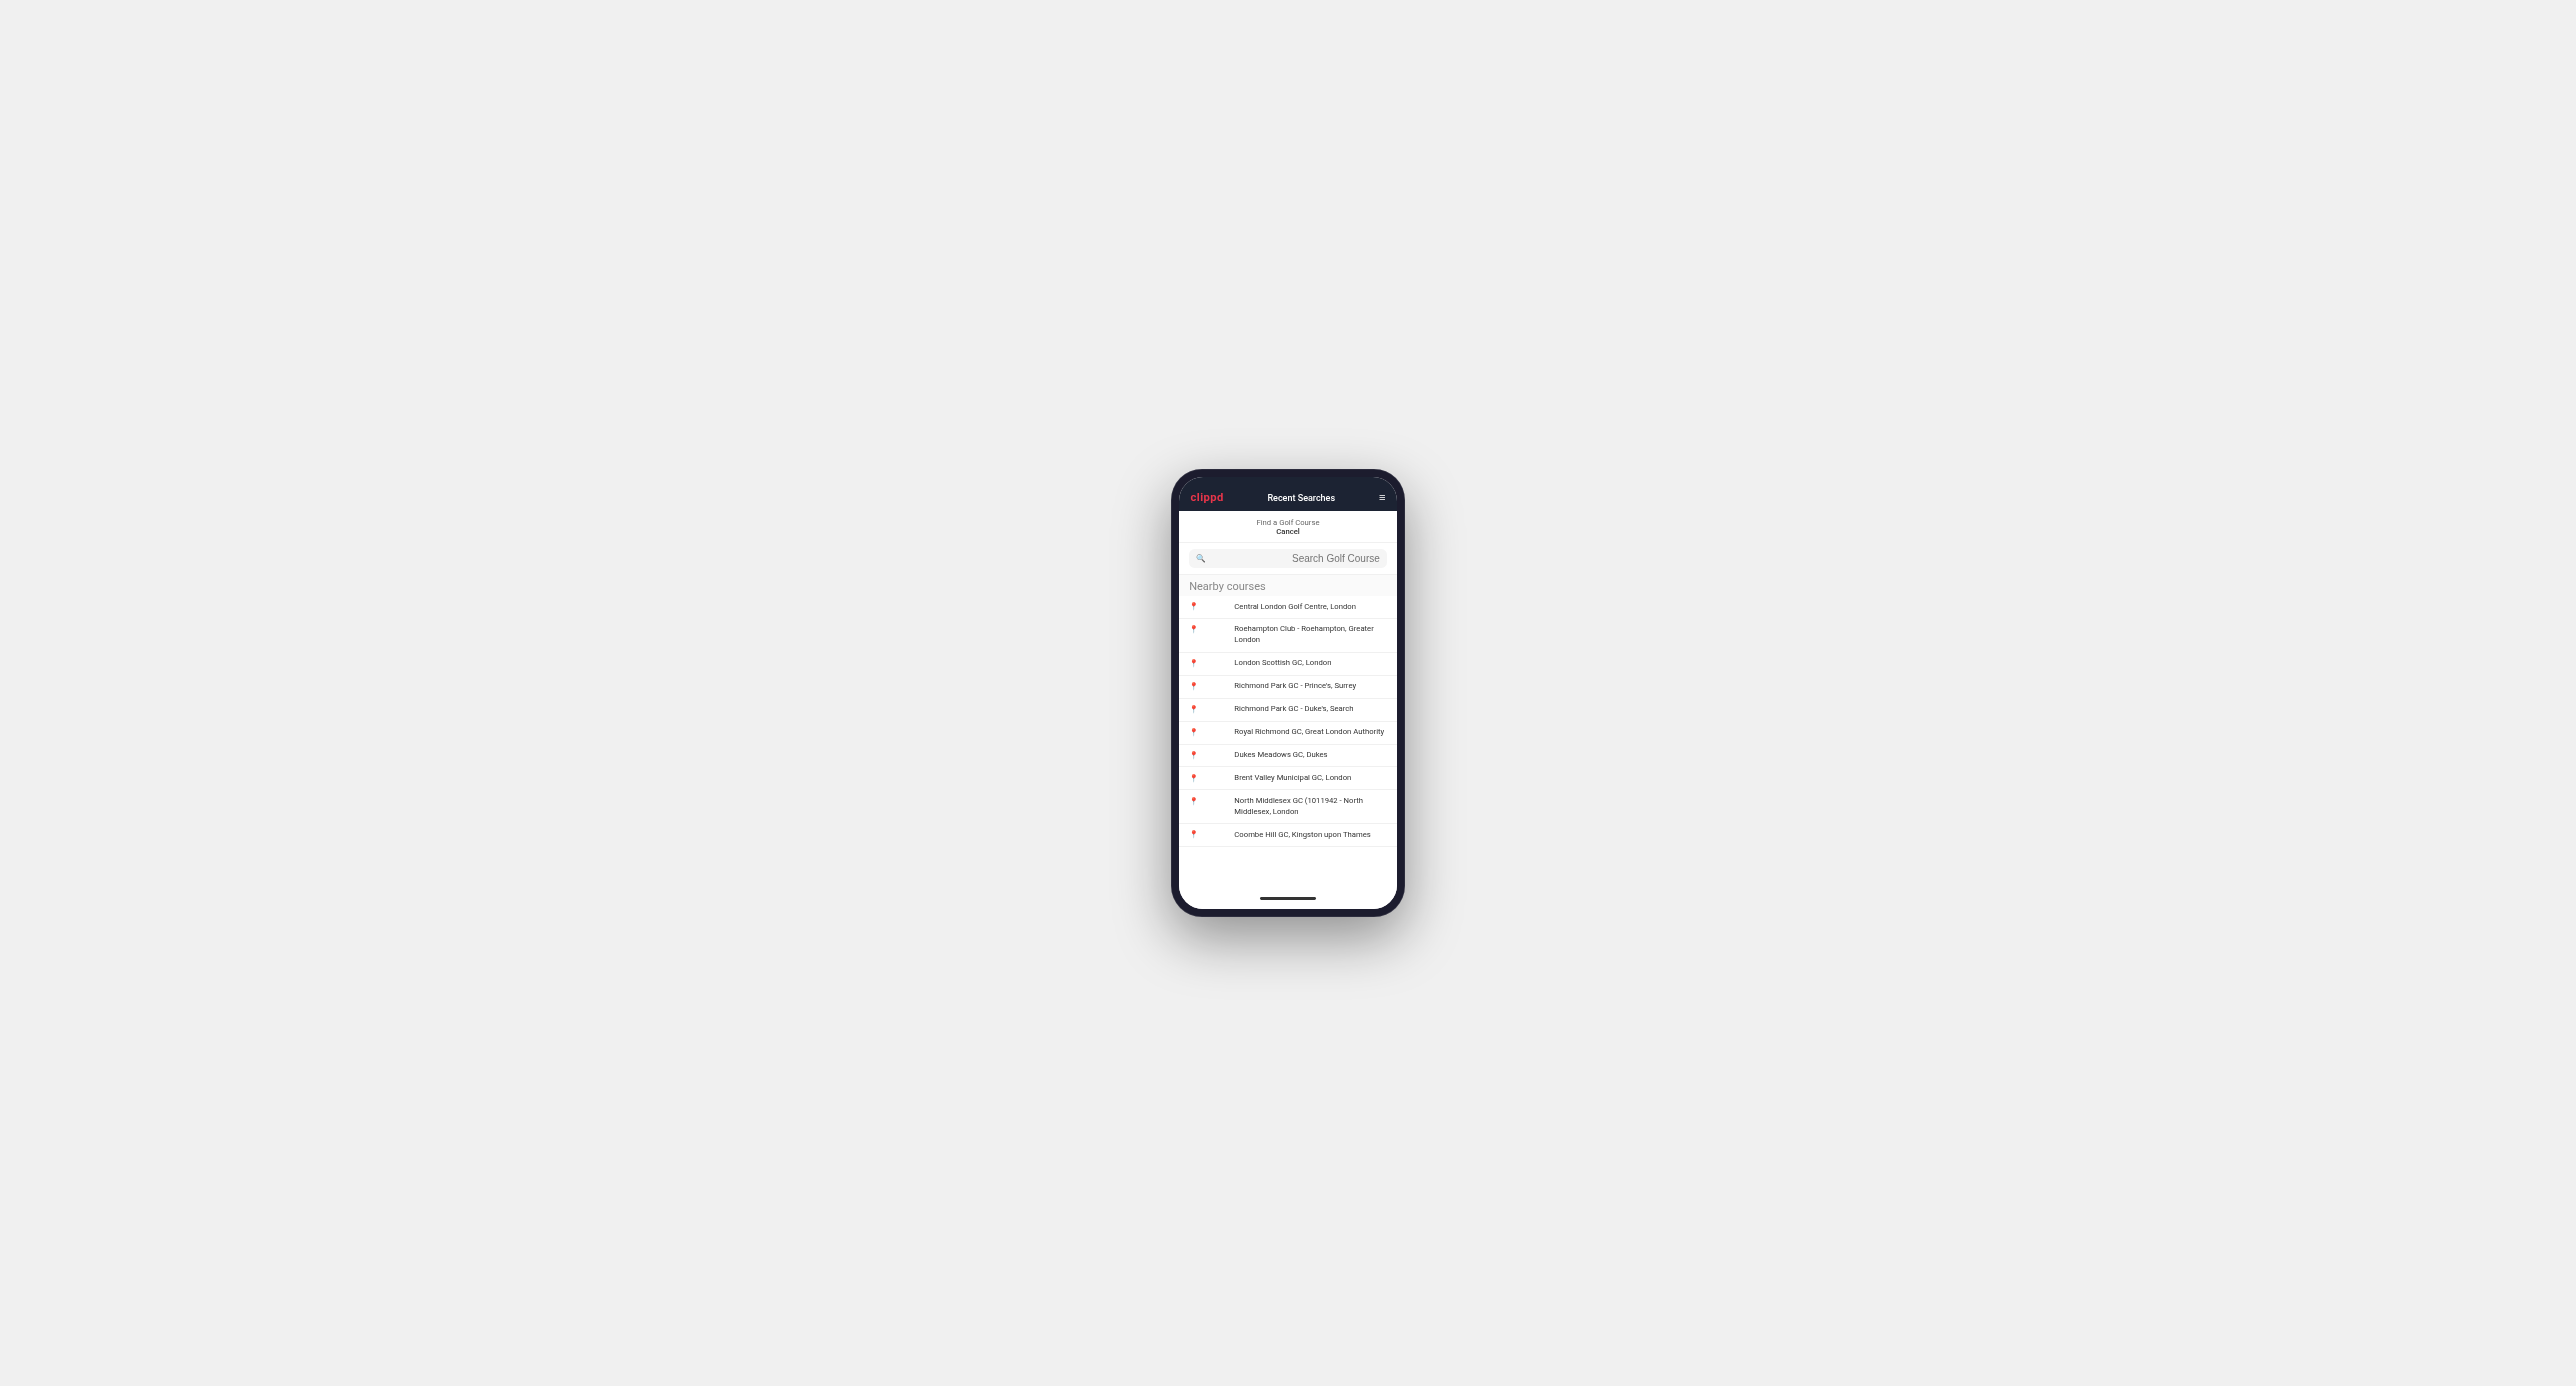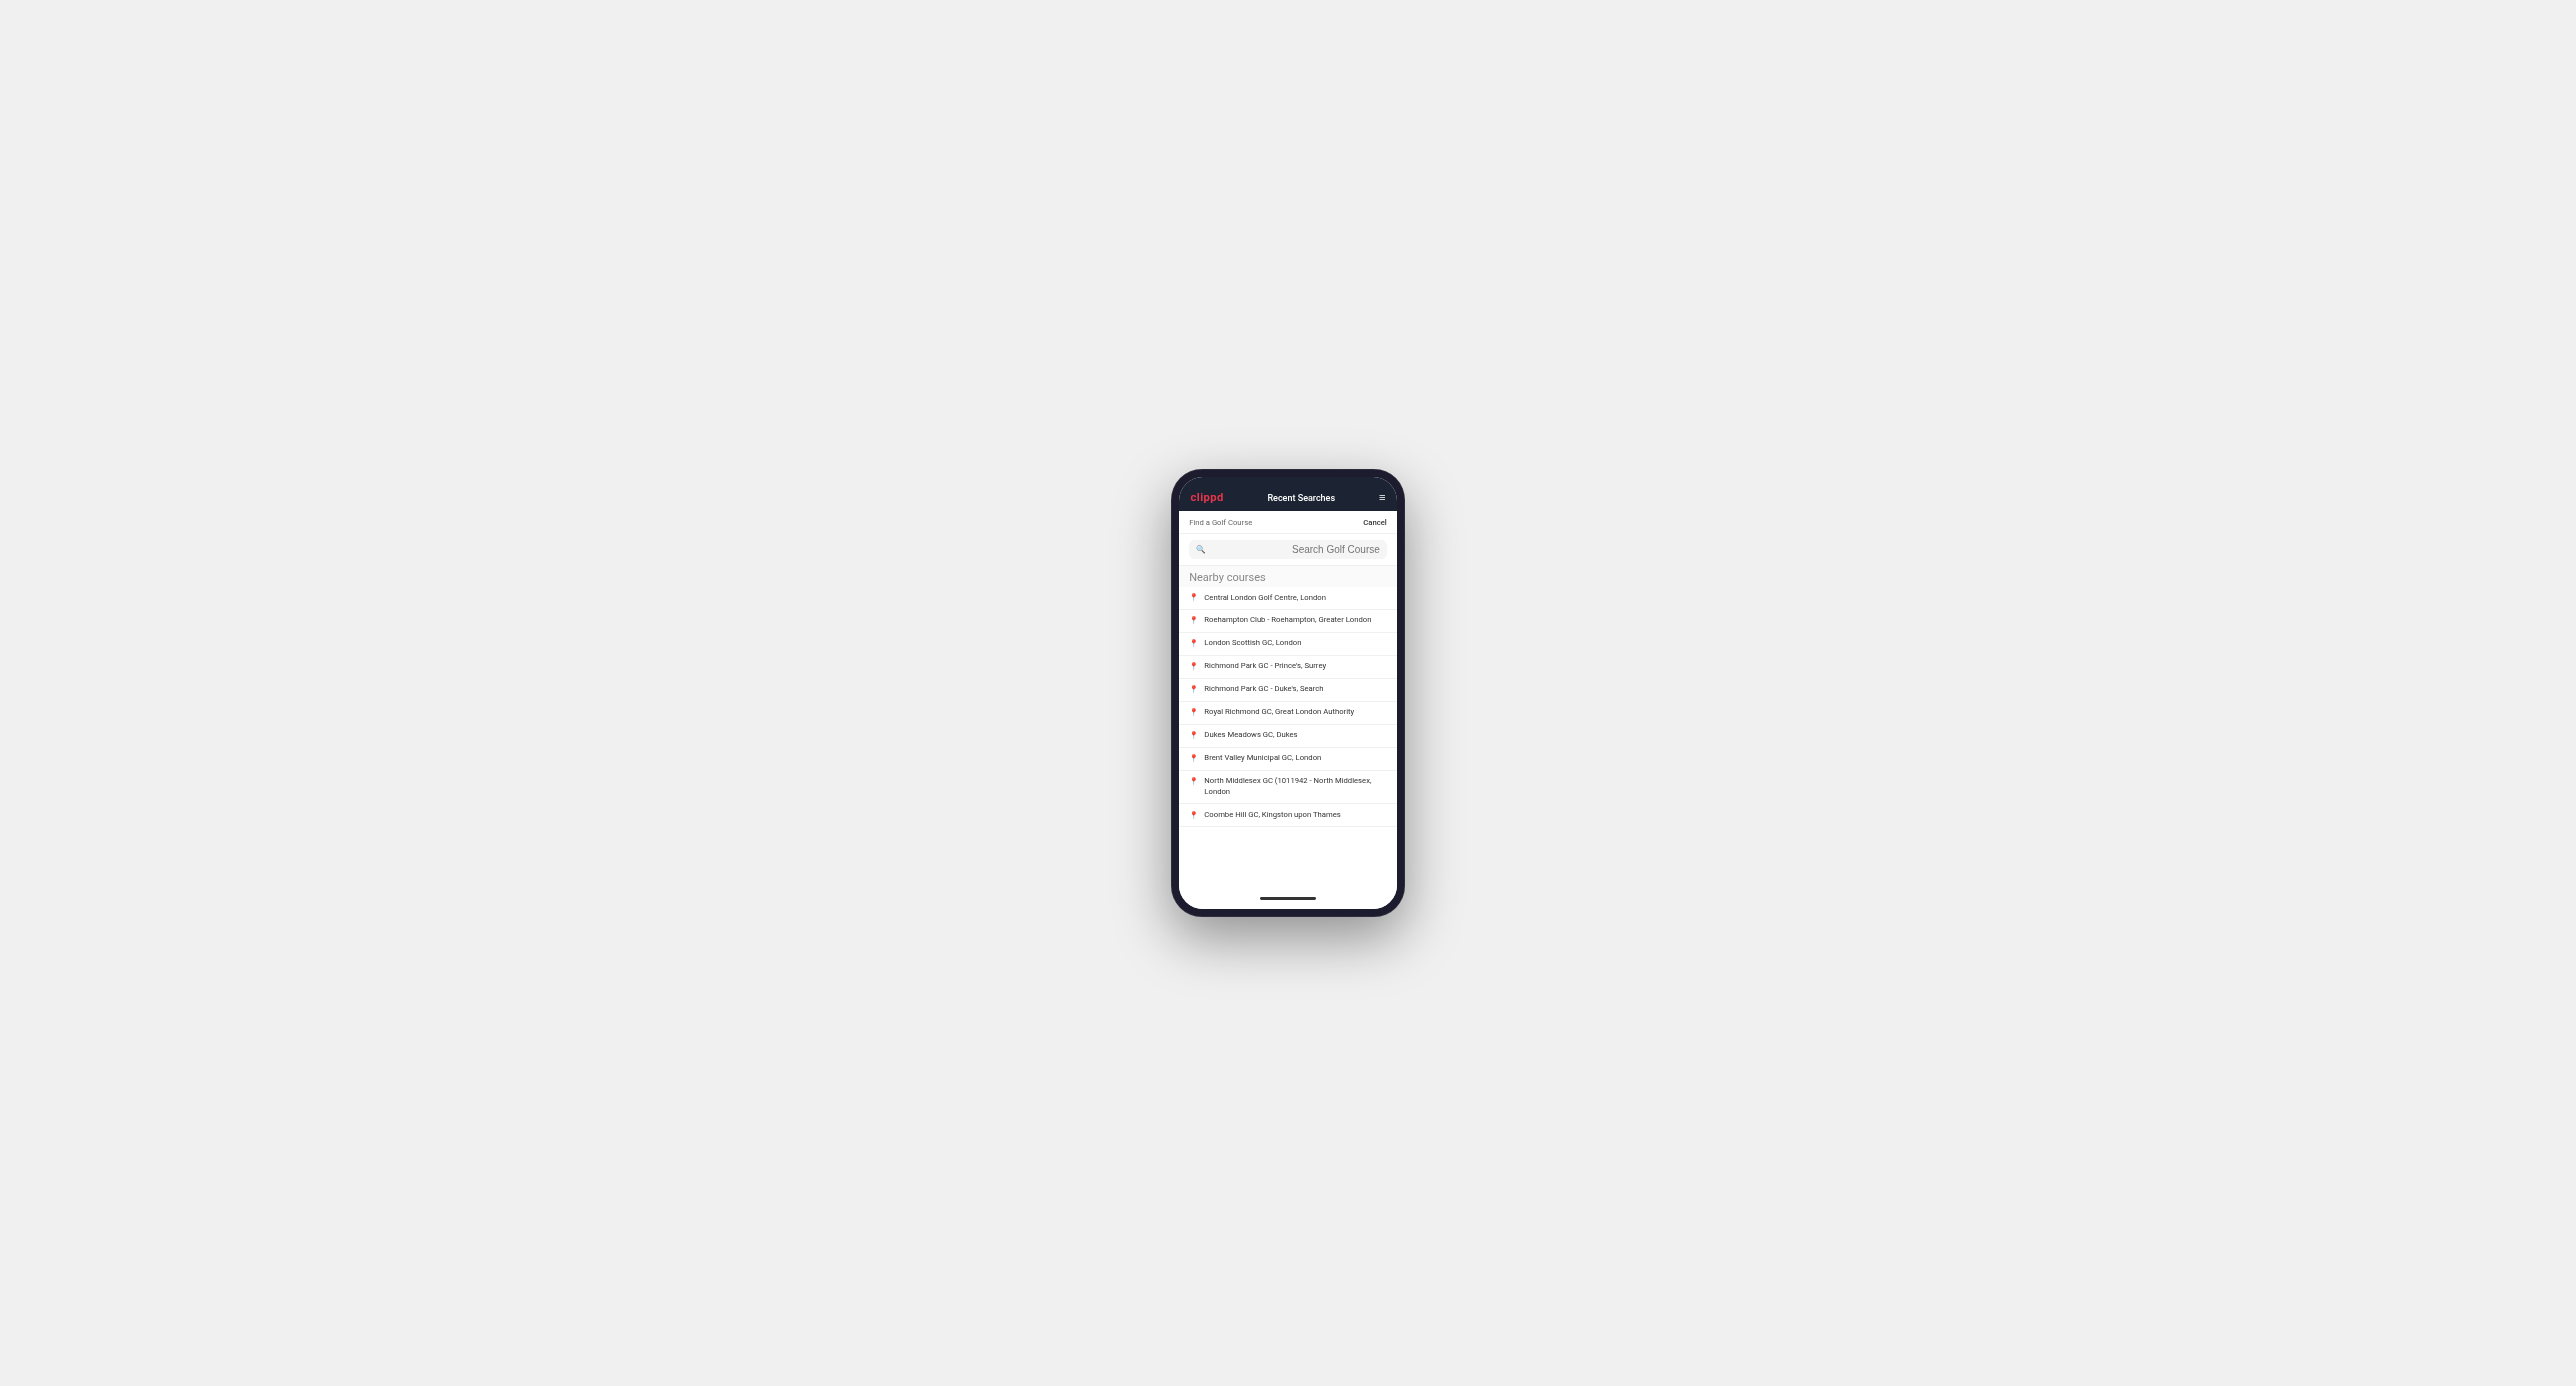--- a/index.html
+++ b/index.html
@@ -78,20 +78,21 @@
       overflow-y: auto;
     }
 
     
     .find-header {
       display: flex;
       justify-content: space-between;
       align-items: center;
       padding: 7px 9.8px 5.6px;
       border-bottom: 0.7px solid #f0f0f0;
+      flex-direction: column;
     }
 
     .find-label {
       font-size: 7.7px;
       color: #666666;
     }
 
     .cancel-btn {
       font-size: 7.7px;
       color: #333333;
@@ -155,20 +156,21 @@
       color: #888888;
       font-size: 7.7px;
       margin-top: 0.7px;
       flex-shrink: 0;
     }
 
     .course-name {
       font-size: 7.7px;
       color: #333333;
       line-height: 1.4;
+      margin-left: 30px;
     }
 
     
     .home-indicator {
       height: 19.6px;
       background: #ffffff;
       display: flex;
       align-items: center;
       justify-content: center;
     }

